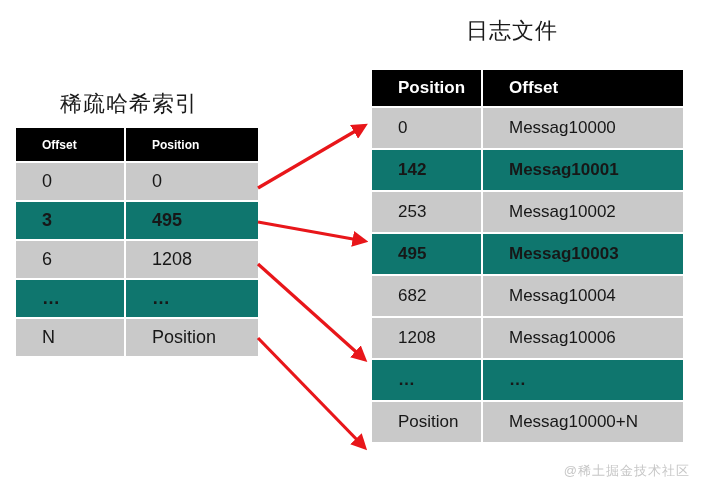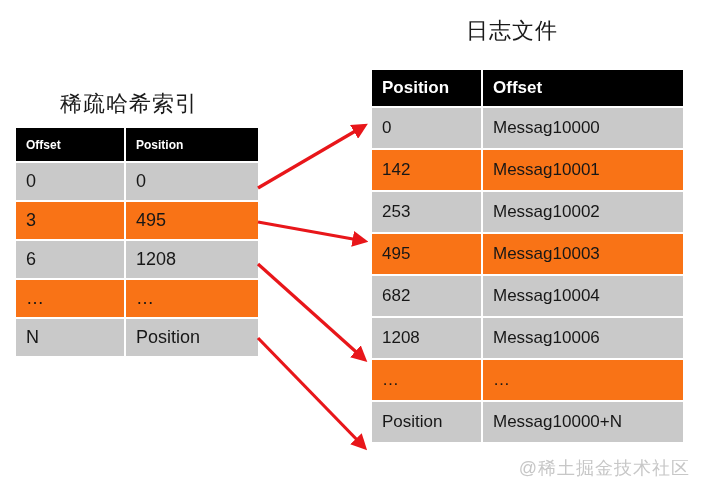--- a/index.html
+++ b/index.html
@@ -30,42 +30,42 @@
   #title-log   { left: 466px; top: 16px; }
 
   
   .tbl {
     position: absolute;
     border-collapse: separate;
     border-spacing: 0;
     table-layout: fixed;
   }
   .tbl th, .tbl td {
-    padding: 0 10px;
+    padding: 0 26px;
     text-align: left;
     vertical-align: middle;
     font-weight: 400;
     color: #171717;
     overflow: hidden;
     white-space: nowrap;
   }
   .tbl th {
     background: #000000;
     color: #ffffff;
     font-weight: bold;
     border-bottom: 2px solid #ffffff;
   }
   .tbl td {
     border-bottom: 2px solid #ffffff;
     border-right: 2px solid #ffffff;
   }
   .tbl th.c0 { border-right: 2px solid #ffffff; }
   .tbl td:last-child, .tbl th:last-child { border-right: none; }
   .row-a td { background: #c9c9c9; }
-  .row-b td { background: #f97316; }
+  .row-b td { background: #0f766e; font-weight: bold; }
 
   
   #index-table {
     left: 16px;
     top: 128px;
     width: 242px;
   }
   #index-table th { height: 33px; font-size: 12px; }
   #index-table td { height: 37px; font-size: 18px; }
   #index-table col.c0 { width: 110px; }
@@ -90,21 +90,21 @@
     left: 0; top: 0;
     width: 702px; height: 486px;
     pointer-events: none;
   }
 
   
   #watermark {
     position: absolute;
     right: 12px;
     bottom: 6px;
-    font-size: 18px;
+    font-size: 13px;
     color: #c7c7c7;
     letter-spacing: 1px;
     white-space: nowrap;
   }
 </style>
 </head>
 <body>
 
 <div id="canvas">
 

